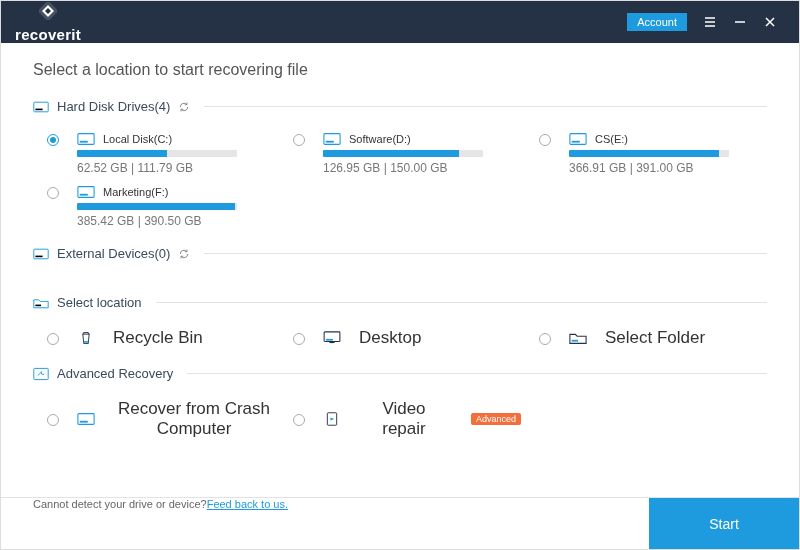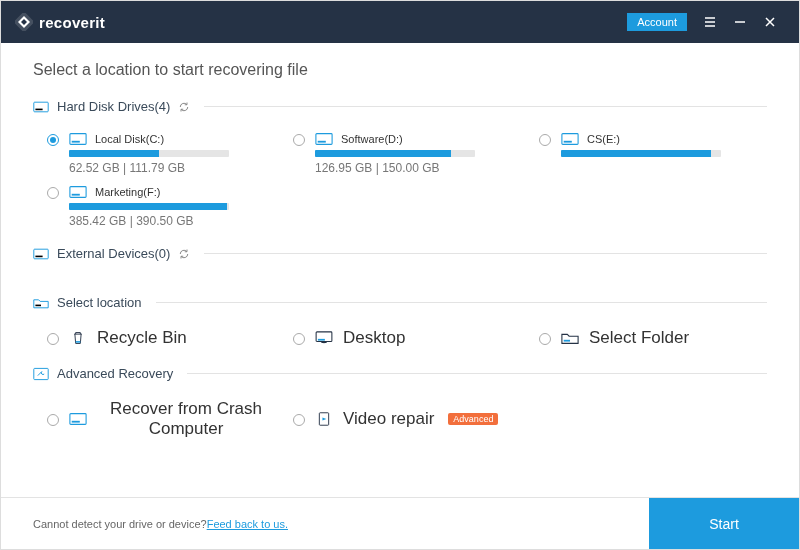--- a/index.html
+++ b/index.html
@@ -9,21 +9,21 @@
   background: #fff;
   display: flex; flex-direction: column;
   border: 1px solid #ddd;
 }
 .titlebar {
   height: 42px; background: #253245;
   display: flex; align-items: center;
   padding: 0 14px;
   color: #fff;
 }
-.logo { display: flex; align-items: center; gap: 6px; font-weight: 600; font-size: 15px; letter-spacing: .3px; }
+.logo { display: flex; align-items: center; gap: 6px; font-weight: 600; font-size: 15px; letter-spacing: .3px; flex-direction: column; }
 .logo-icon { width: 18px; height: 18px; }
 .titlebar-spacer { flex: 1; }
 .account-btn {
   background: #1d9bde; color: #fff; border: none;
   padding: 3px 10px; font-size: 11px; border-radius: 0;
   cursor: pointer; margin-right: 8px;
 }
 .win-icon { width: 30px; height: 30px; display: flex; align-items: center; justify-content: center; cursor: pointer; }
 .win-icon svg { stroke: #fff; }
 .content {
@@ -40,21 +40,21 @@
   font-size: 13px; color: #3a4a5a;
   padding-bottom: 6px;
 }
 .section-header .hr { flex:1; height:1px; background:#e3e3e3; margin-left: 6px; }
 .drives-grid, .loc-grid, .adv-grid {
   display: grid; grid-template-columns: repeat(3, 1fr);
   gap: 10px 18px;
   padding: 12px 0 18px 14px;
 }
 .drive-item, .loc-item {
-  display: flex; align-items: flex-start; gap: 10px;
+  display: flex; align-items: flex-start; gap: 18px;
 }
 .radio {
   width: 12px; height: 12px; border-radius: 50%;
   border: 1.5px solid #aaa; margin-top: 2px;
   flex-shrink: 0; cursor: pointer;
   position: relative;
 }
 .radio.selected { border-color: #1d9bde; }
 .radio.selected::after {
   content: ""; position: absolute; inset: 2px;
@@ -72,21 +72,21 @@
 .loc-item { align-items: center; }
 .loc-label { font-size: 17px; color: #333; text-align: center; }
 .badge {
   background: #f26f3c; color: #fff; font-size: 9px;
   padding: 1px 5px; border-radius: 2px; margin-left: 4px;
 }
 .refresh-icon { width: 12px; height: 12px; }
 .section-icon { width: 16px; height: 14px; flex-shrink:0; }
 .footer {
   height: 52px; border-top: 1px solid #e3e3e3;
-  display: flex; align-items: center;
+  display: flex; 
   padding: 0 0 0 32px;
   font-size: 11px; color: #666;
 }
 .footer a { color: #1d9bde; text-decoration: underline; cursor: pointer; }
 .footer-spacer { flex: 1; }
 .start-btn {
   background: #1d9bde; color: #fff; border: none;
   height: 100%; width: 150px; font-size: 14px;
   cursor: pointer;
 }
@@ -177,20 +177,21 @@
           <div class="drive-top">
             <svg class="drive-icon" viewBox="0 0 20 14">
               <rect x="1" y="1" width="18" height="12" rx="1" fill="none" stroke="#1d9bde" stroke-width="1.2"></rect>
               <rect class="bar" x="3" y="9" width="9" height="2"></rect>
             </svg>
             <span>CS(E:)</span>
           </div>
           <div class="progress">
             <div class="progress-fill" style="width:94%"></div>
           </div>
+          <div class="drive-size">366.91  GB | 391.00  GB</div>
         </div>
       </div>
       <div class="drive-item">
         <div class="radio"></div>
         <div class="drive-body">
           <div class="drive-top">
             <svg class="drive-icon" viewBox="0 0 20 14">
               <rect x="1" y="1" width="18" height="12" rx="1" fill="none" stroke="#1d9bde" stroke-width="1.2"></rect>
               <rect class="bar" x="3" y="9" width="9" height="2"></rect>
             </svg>

